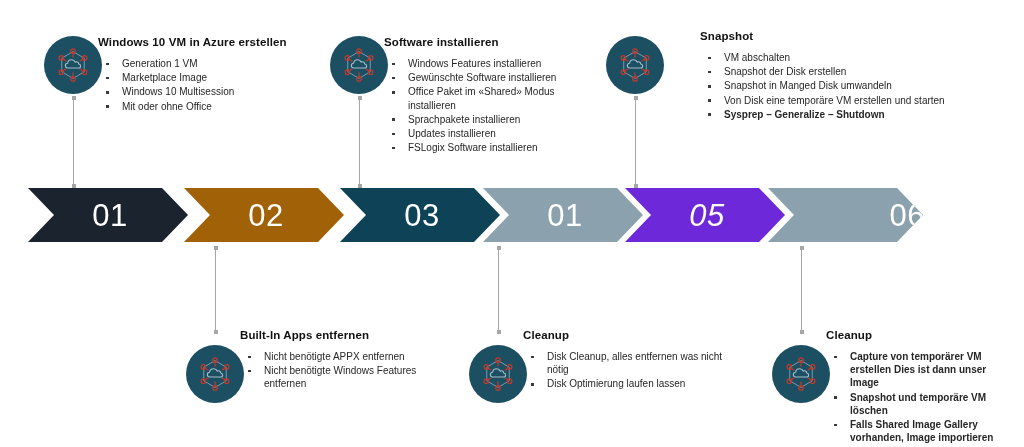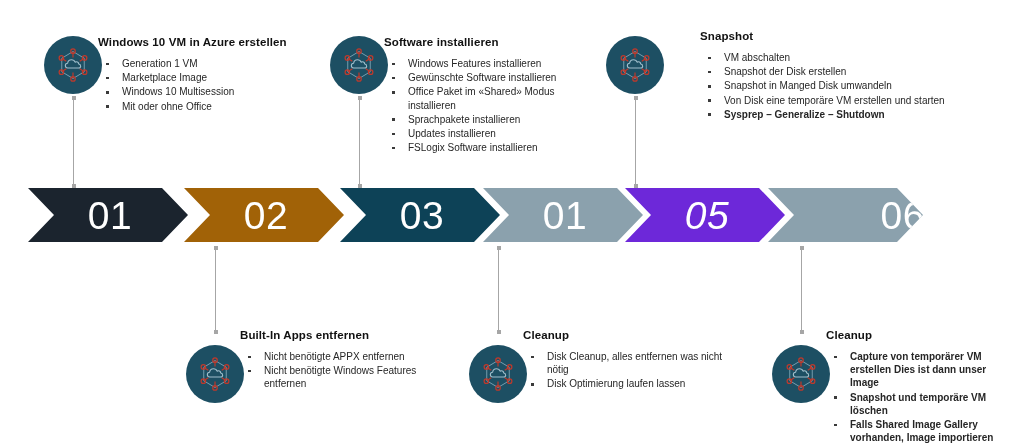--- a/index.html
+++ b/index.html
@@ -102,21 +102,21 @@
   .chevron {
     position: absolute;
     top: 0;
     height: 54px;
     display: flex;
     align-items: center;
     justify-content: center;
     clip-path: polygon(0 0, calc(100% - 26px) 0, 100% 50%, calc(100% - 26px) 100%, 0 100%, 26px 50%);
   }
   .chevron .num {
-    font-size: 39px;
+    font-size: 31px;
     font-weight: 400;
     color: #ffffff;
     letter-spacing: 0.5px;
     line-height: 1;
     transform: translateX(2px);
   }
 </style>
 </head>
 <body>
 

